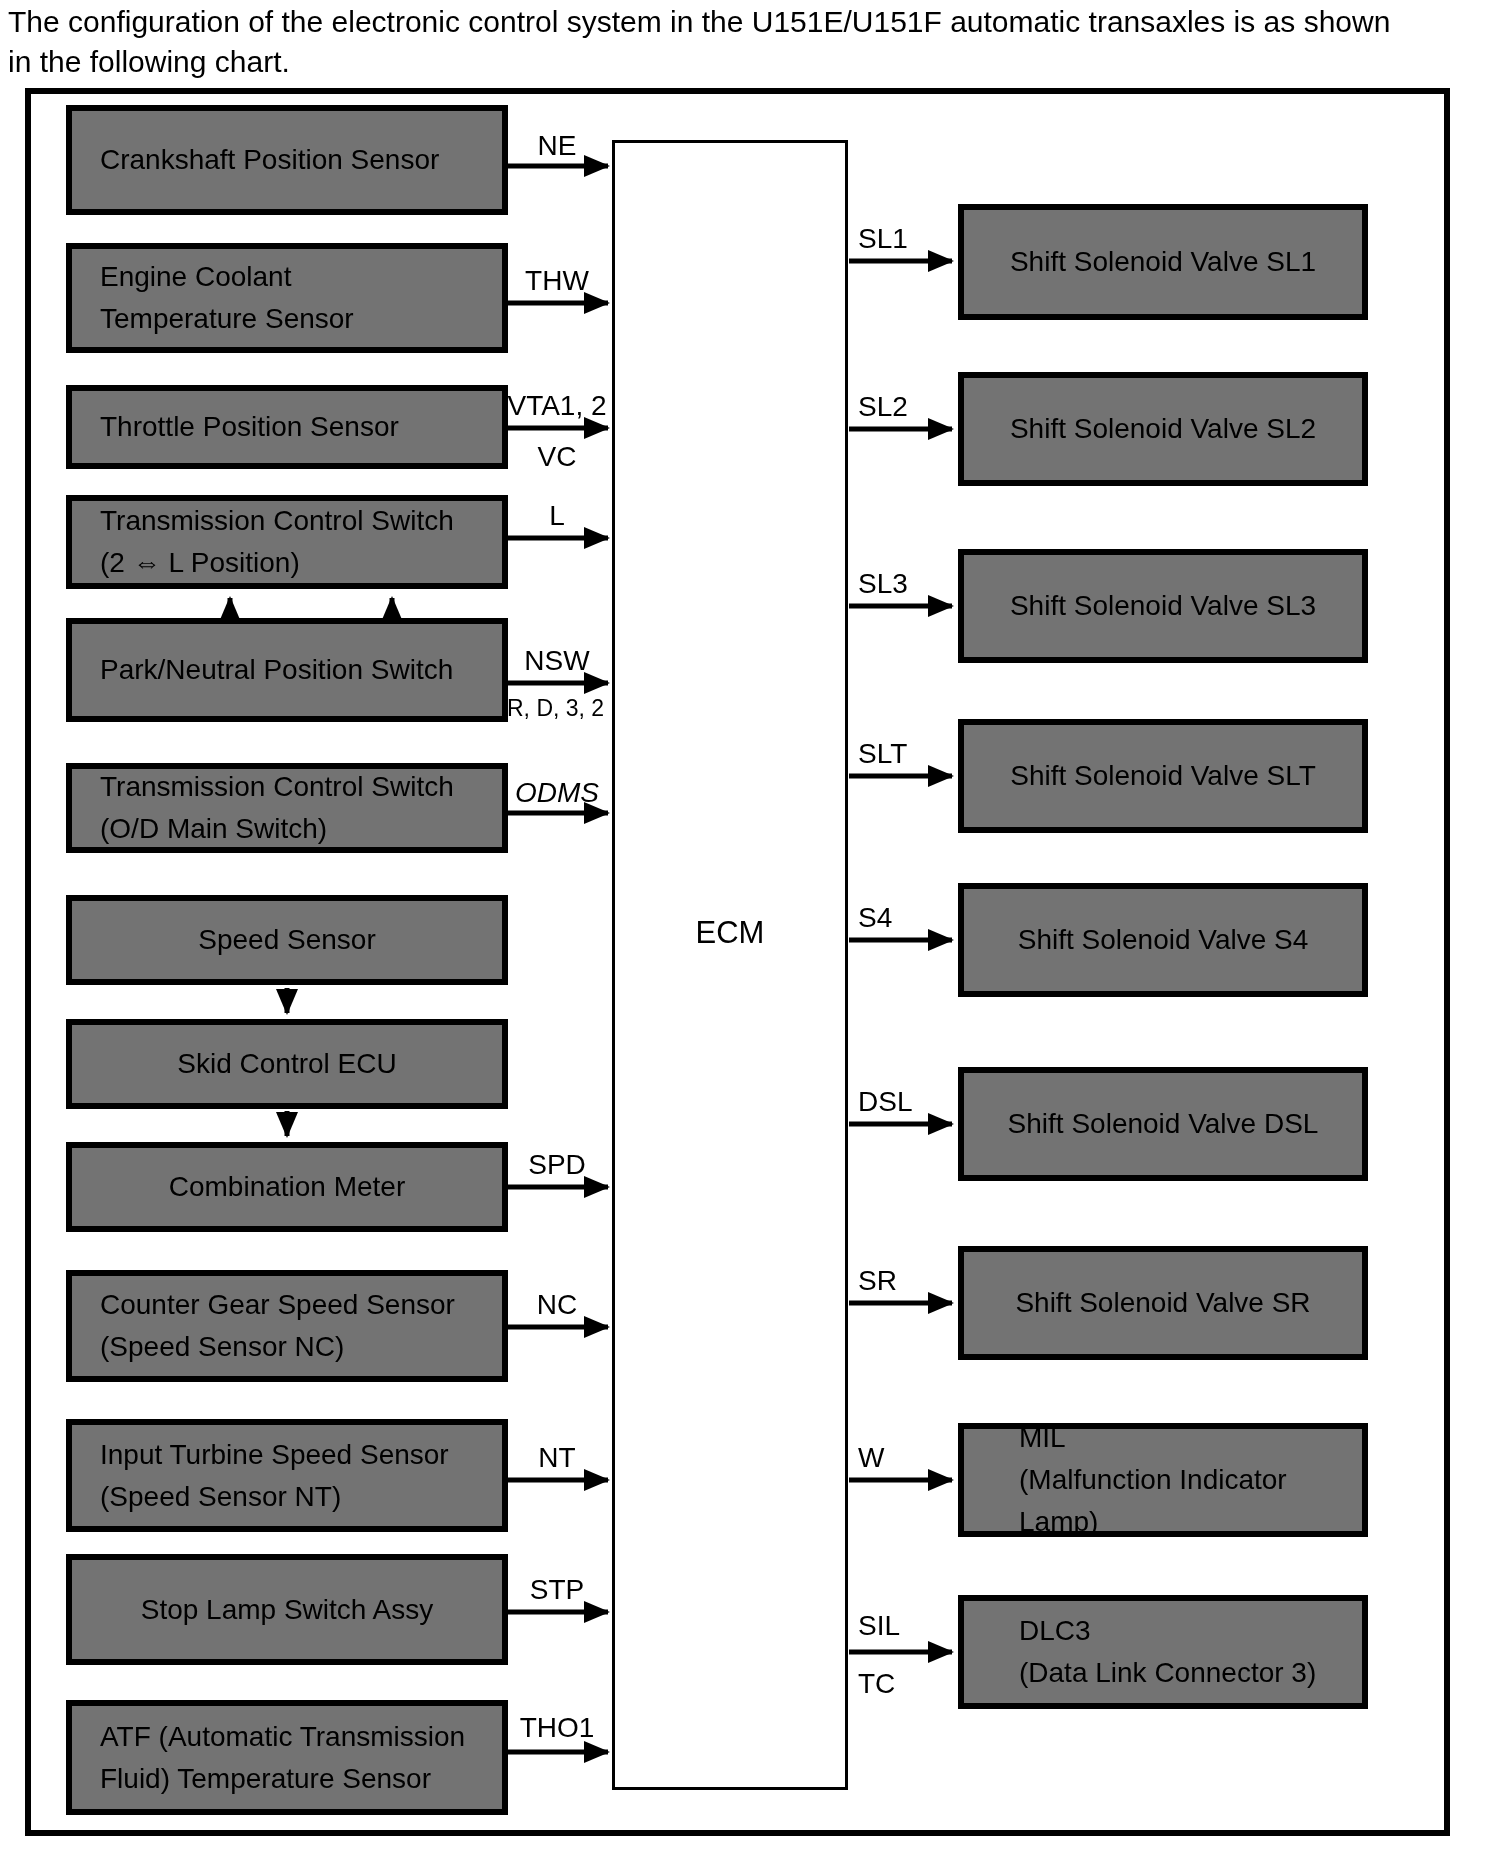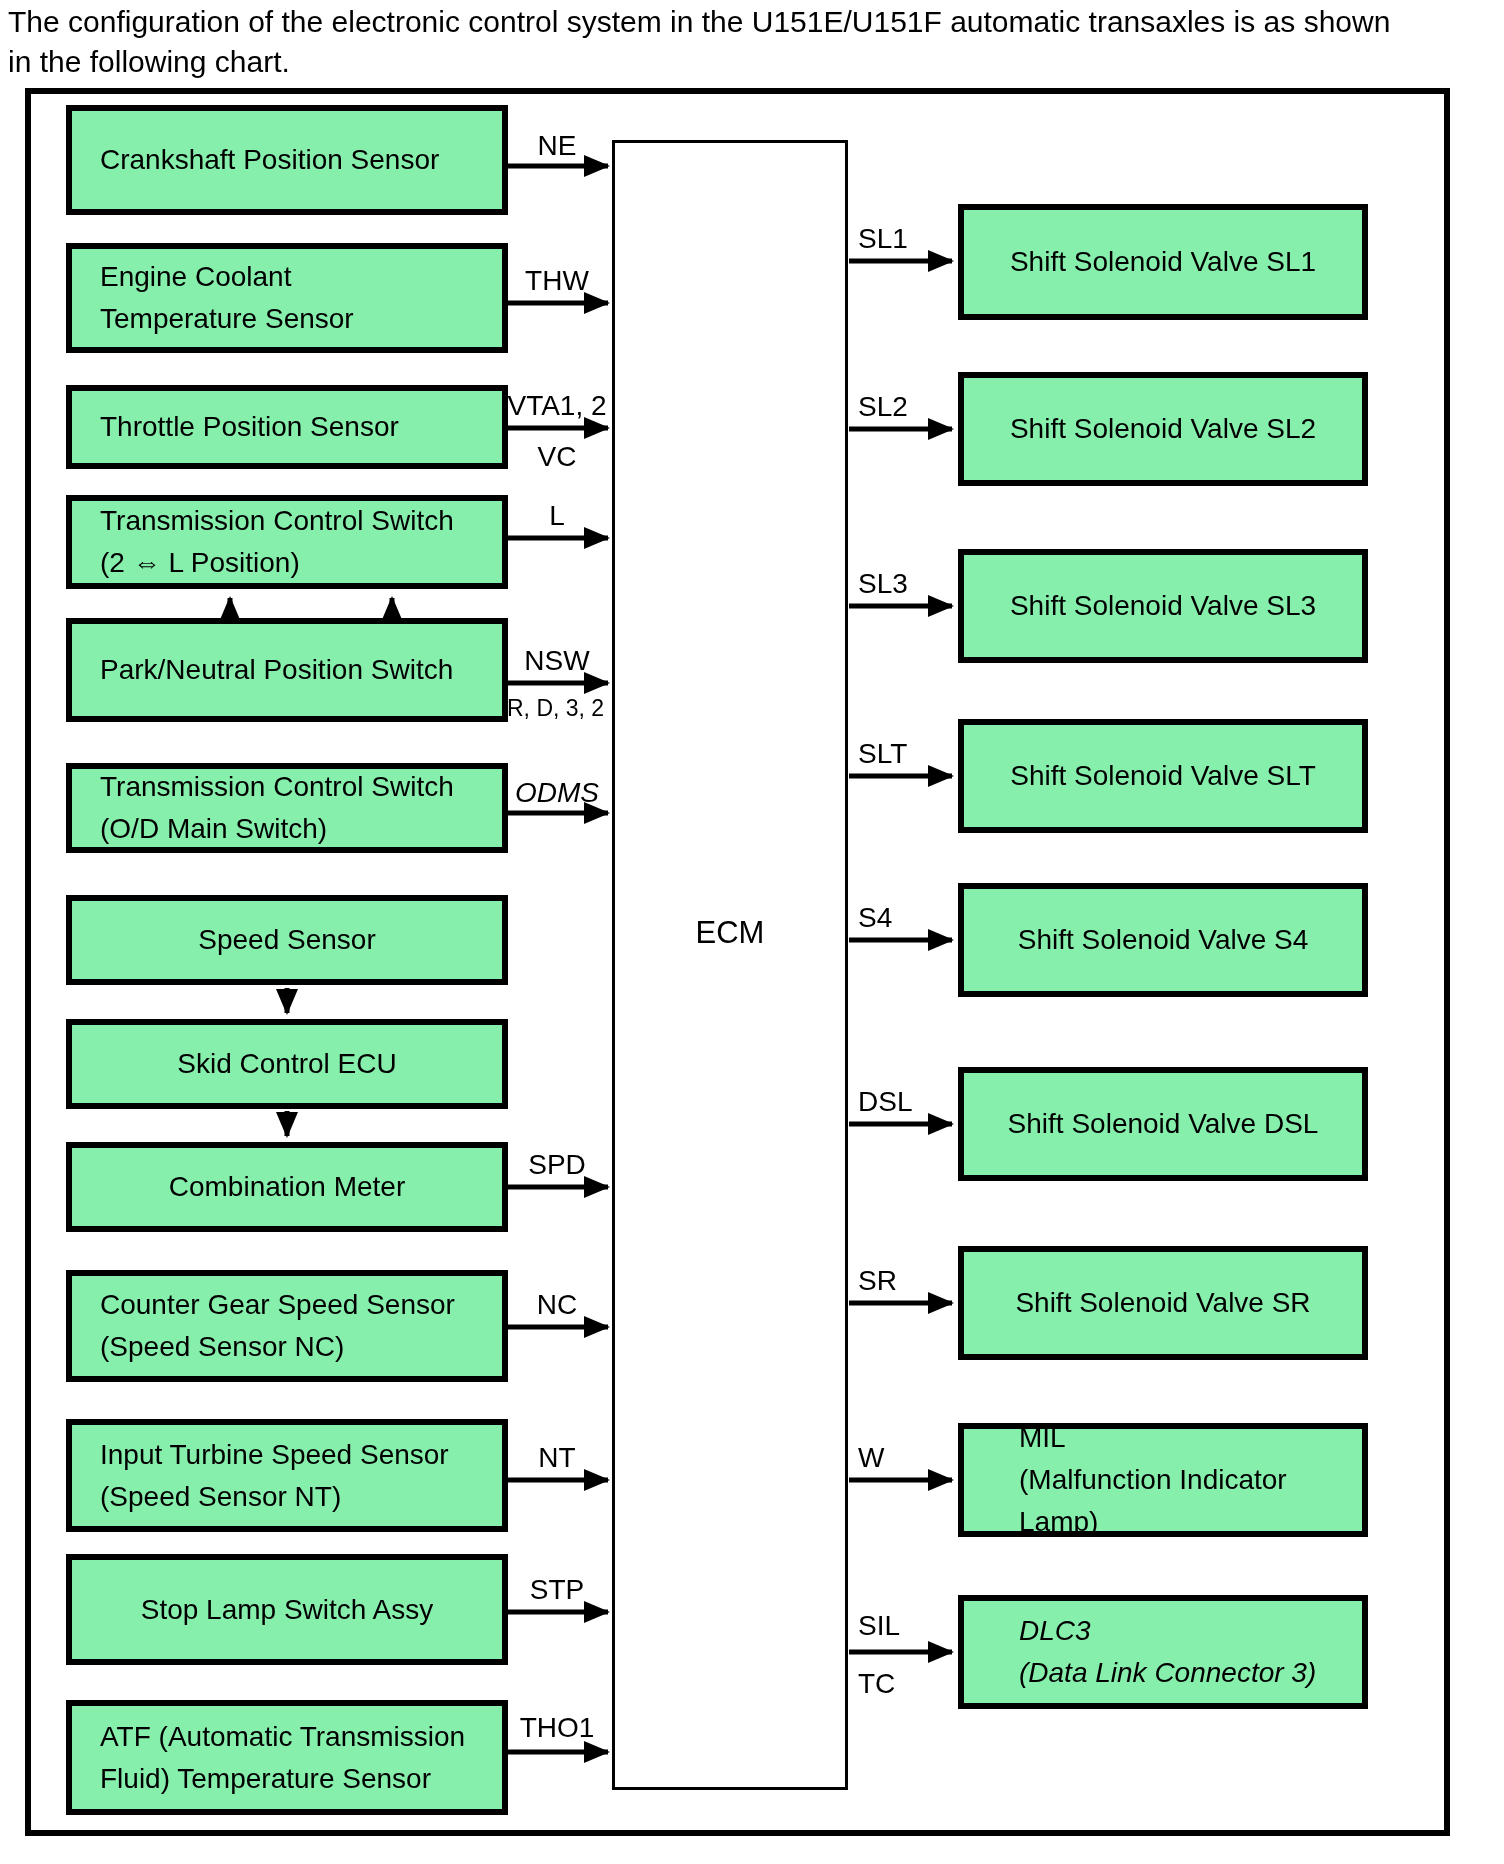--- a/index.html
+++ b/index.html
@@ -9,21 +9,21 @@
   }
   .hdr{
     position:absolute;left:8px;top:2px;width:1492px;
     font-size:30px;line-height:40px;white-space:nowrap;
   }
   .outer{
     position:absolute;left:25px;top:88px;width:1425px;height:1748px;
     border:6px solid #000;box-sizing:border-box;background:#fff;
   }
   .box{
-    position:absolute;border:6px solid #000;box-sizing:border-box;background:#86efac;
+    position:absolute;border:6px solid #000;box-sizing:border-box;background:#737373;
     display:flex;flex-direction:column;justify-content:center;
     font-size:28px;line-height:42px;white-space:pre-line;
   }
   .lbox{left:66px;width:442px;}
   .rbox{left:958px;width:410px;}
   .c{align-items:center;text-align:center;}
   .l{align-items:flex-start;text-align:left;padding-left:28px;}
   .lp{align-items:flex-start;text-align:left;padding-left:55px;}
   .ecm{
     position:absolute;left:612px;top:140px;width:236px;height:1650px;
@@ -77,21 +77,21 @@
 
 <div class="box rbox c" style="top:204px;height:116px;"><span>Shift Solenoid Valve SL1</span></div>
 <div class="box rbox c" style="top:372px;height:114px;"><span>Shift Solenoid Valve SL2</span></div>
 <div class="box rbox c" style="top:549px;height:114px;"><span>Shift Solenoid Valve SL3</span></div>
 <div class="box rbox c" style="top:719px;height:114px;"><span>Shift Solenoid Valve SLT</span></div>
 <div class="box rbox c" style="top:883px;height:114px;"><span>Shift Solenoid Valve S4</span></div>
 <div class="box rbox c" style="top:1067px;height:114px;"><span>Shift Solenoid Valve DSL</span></div>
 <div class="box rbox c" style="top:1246px;height:114px;"><span>Shift Solenoid Valve SR</span></div>
 <div class="box rbox lp" style="top:1423px;height:114px;"><span>MIL
 (Malfunction Indicator Lamp)</span></div>
-<div class="box rbox lp" style="top:1595px;height:114px;font-style:italic;"><span>DLC3
+<div class="box rbox lp" style="top:1595px;height:114px;"><span>DLC3
 (Data Link Connector 3)</span></div>
 
 <div class="sig sigL" style="top:130px;">NE</div>
 <div class="sig sigL" style="top:265px;">THW</div>
 <div class="sig sigL" style="top:390px;">VTA1, 2</div>
 <div class="sig sigL" style="top:441px;">VC</div>
 <div class="sig sigL" style="top:500px;">L</div>
 <div class="sig sigL" style="top:645px;">NSW</div>
 <div class="sig sub" style="left:507px;top:692px;">R, D, 3, 2</div>
 <div class="sig sigL" style="top:777px;font-style:italic;">ODMS</div>

